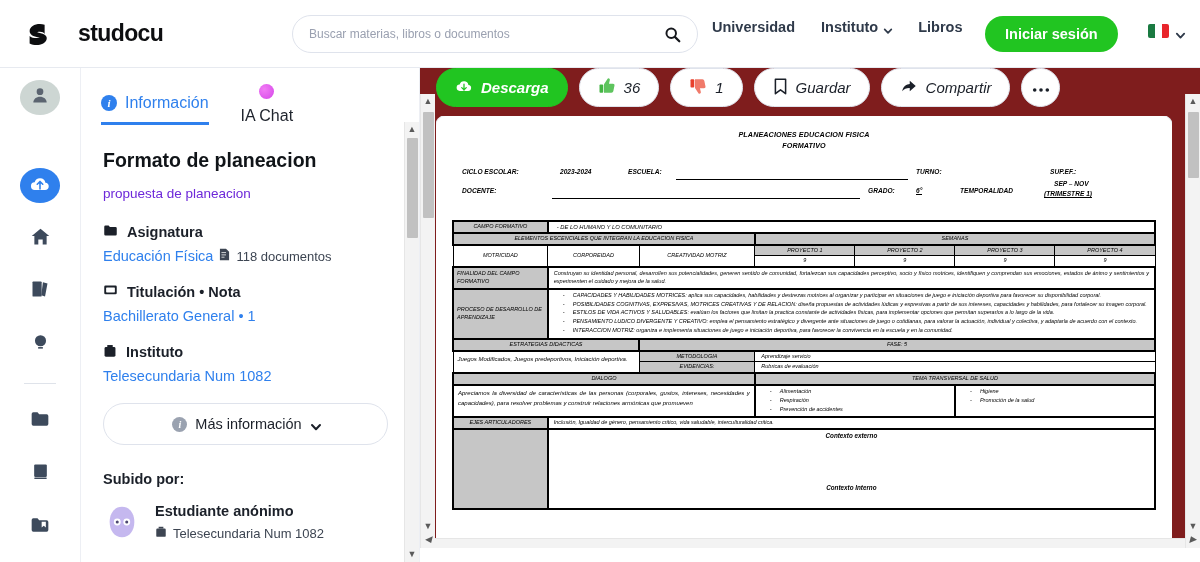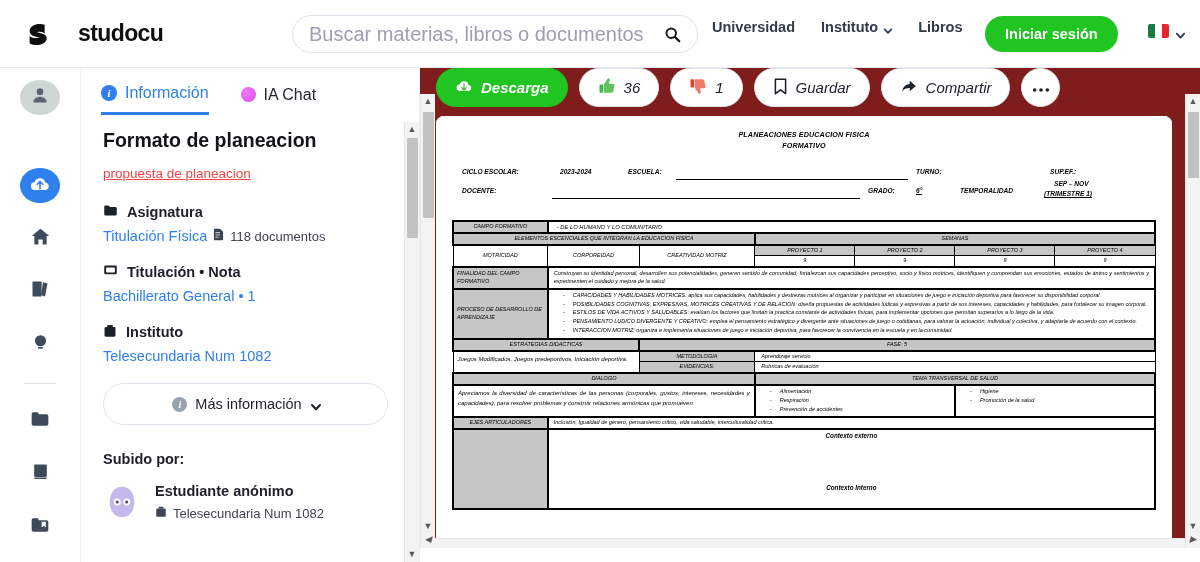--- a/index.html
+++ b/index.html
@@ -19,21 +19,21 @@
   .logo-wrap { display: flex; align-items: center; margin-left: 24px; gap: 24px; }
   .logo-mark { width: 30px; height: 30px; position: relative; }
   .logo-text { font-size: 23px; font-weight: 800; letter-spacing: -0.6px; color: #0d0e10; }
 
   .search-box {
     position: absolute; left: 292px; top: 15px; width: 406px; height: 38px;
     border: 1px solid #dfe3ec; border-radius: 20px; background: #fff;
     display: flex; align-items: center; padding: 0 16px;
   }
   .search-input {
-    border: none; outline: none; flex: 1; font-size: 20px;
+    border: none; outline: none; flex: 1; font-size: 12px;
     color: #a21caf; font-family: "Liberation Sans", sans-serif; background: transparent;
   }
   .search-input::placeholder { color: #9aa0b0; }
   .search-icon { width: 17px; height: 17px; flex: 0 0 auto; }
 
   .nav { position: absolute; left: 712px; top: 0; height: 54px; display: flex; align-items: center; gap: 26px; }
   .nav-item {
     font-size: 14.5px; font-weight: 600; color: #2f3a4a; cursor: pointer;
     display: flex; align-items: center; gap: 5px; white-space: nowrap;
   }
@@ -68,30 +68,30 @@
   .rail-sep { width: 32px; height: 1px; background: #dfe3ea; margin: 4px 0 20px; }
 
   
   .panel {
     position: absolute; left: 81px; top: 68px; width: 339px; height: 494px;
     background: #fff; border-right: 1px solid #edeff4;
   }
   .tabs { display: flex; align-items: center; gap: 32px; padding: 16px 20px 0 20px; }
   .tab { display: flex; align-items: center; gap: 8px; font-size: 16px; cursor: pointer; padding-bottom: 10px; }
   .tab.active { color: #2f80ed; border-bottom: 3px solid #2f80ed; font-weight: 500; }
-  .tab.idle { color: #20252e; }
+  .tab.idle { color: #20252e; flex-direction: column; }
   .dot-i { width: 16px; height: 16px; border-radius: 50%; background: #2f80ed; color: #fff;
            font-size: 11px; font-weight: 700; display: flex; align-items: center; justify-content: center;
            font-style: italic; font-family: "Liberation Serif", serif; }
   .dot-ai { width: 15px; height: 15px; border-radius: 50%;
             background: radial-gradient(circle at 35% 35%, #f27bf5, #d447e8); }
 
   .panel-scroll { position: relative; height: 440px; padding: 14px 22px 0 22px; overflow: hidden; }
   .doc-title { font-size: 19.5px; font-weight: 700; color: #101418; margin-bottom: 14px; }
-  .doc-sub { font-size: 13.5px; color: #ef4444; margin-bottom: 22px; text-decoration: underline; }
+  .doc-sub { font-size: 13.5px; color: #6d28d9; margin-bottom: 22px; }
   .meta-label { display: flex; align-items: center; gap: 9px; font-size: 14.5px; font-weight: 600; color: #1b2029; margin-bottom: 7px; }
   .meta-val { font-size: 14.5px; color: #2f80ed; margin-bottom: 19px; display: flex; align-items: center; gap: 6px; cursor: pointer; }
   .meta-extra { color: #3d4552; font-size: 13px; }
   .more-btn {
     width: 285px; height: 42px; border: 1px solid #dfe3ec; border-radius: 21px;
     background: #fff; display: flex; align-items: center; justify-content: center; gap: 8px;
     font-size: 14.5px; color: #1b2029; cursor: pointer; margin: 6px 0 26px;
     font-family: "Liberation Sans", sans-serif;
   }
   .dot-i-grey { width: 15px; height: 15px; border-radius: 50%; background: #9aa2b0; color: #fff;
@@ -307,21 +307,21 @@
 
       <div class="meta-label">
         <span>
           <svg width="15" height="15" viewBox="0 0 24 24" fill="#1b2029">
               <path d="M2 6a2 2 0 0 1 2-2h5l2 2.4h9a2 2 0 0 1 2 2V18a2 2 0 0 1-2 2H4a2 2 0 0 1-2-2z"></path>
             </svg>
         </span>
         <span>Asignatura</span>
       </div>
       <div class="meta-val">
-        <span>Titulación Física</span>
+        <span>Educación Física</span>
         <span>
           <svg width="11" height="13" viewBox="0 0 14 17" fill="#3d4552">
               <path d="M1 1h8l4 4v11H1z"></path>
               <path d="M3 6h6M3 9h6M3 12h4" stroke="#fff" stroke-width="1"></path>
             </svg>
         </span>
         <span class="meta-extra">118 documentos</span>
       </div>
 
       <div class="meta-label">

